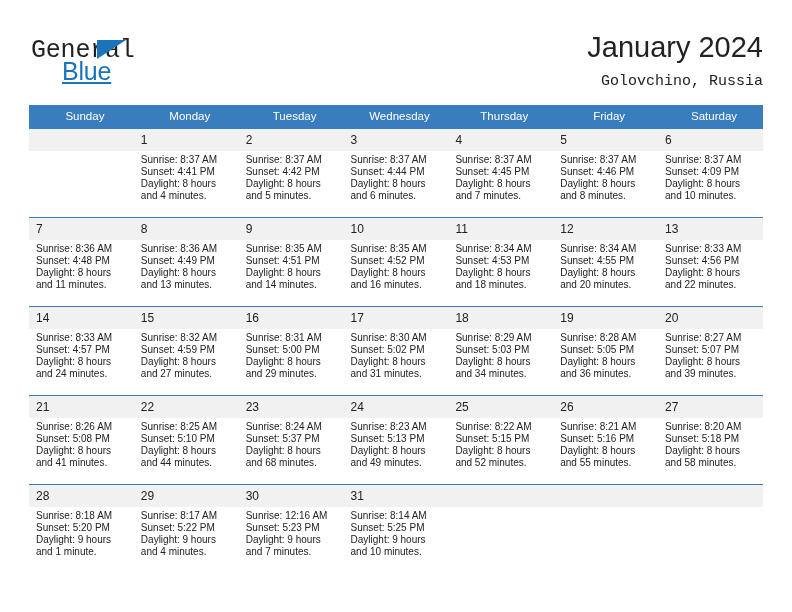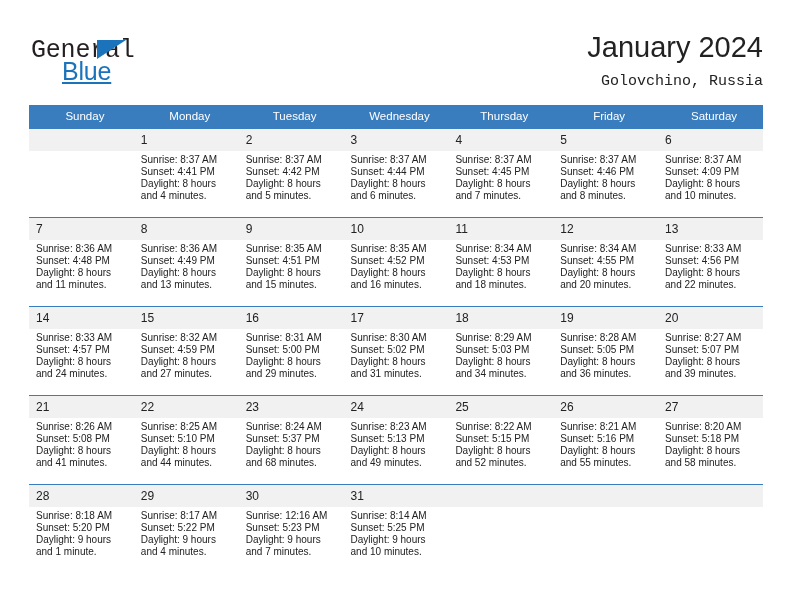--- a/index.html
+++ b/index.html
@@ -278,21 +278,21 @@
               </div>
             </div>
           </td>
           <td>
             <div class="daycell">
               <div class="daynum">9</div>
               <div class="dayinfo">
                 <div>Sunrise: 8:35 AM</div>
                 <div>Sunset: 4:51 PM</div>
                 <div>Daylight: 8 hours</div>
-                <div>and 15 minutes.</div>
+                <div>and 14 minutes.</div>
               </div>
             </div>
           </td>
           <td>
             <div class="daycell">
               <div class="daynum">10</div>
               <div class="dayinfo">
                 <div>Sunrise: 8:35 AM</div>
                 <div>Sunset: 4:52 PM</div>
                 <div>Daylight: 8 hours</div>

